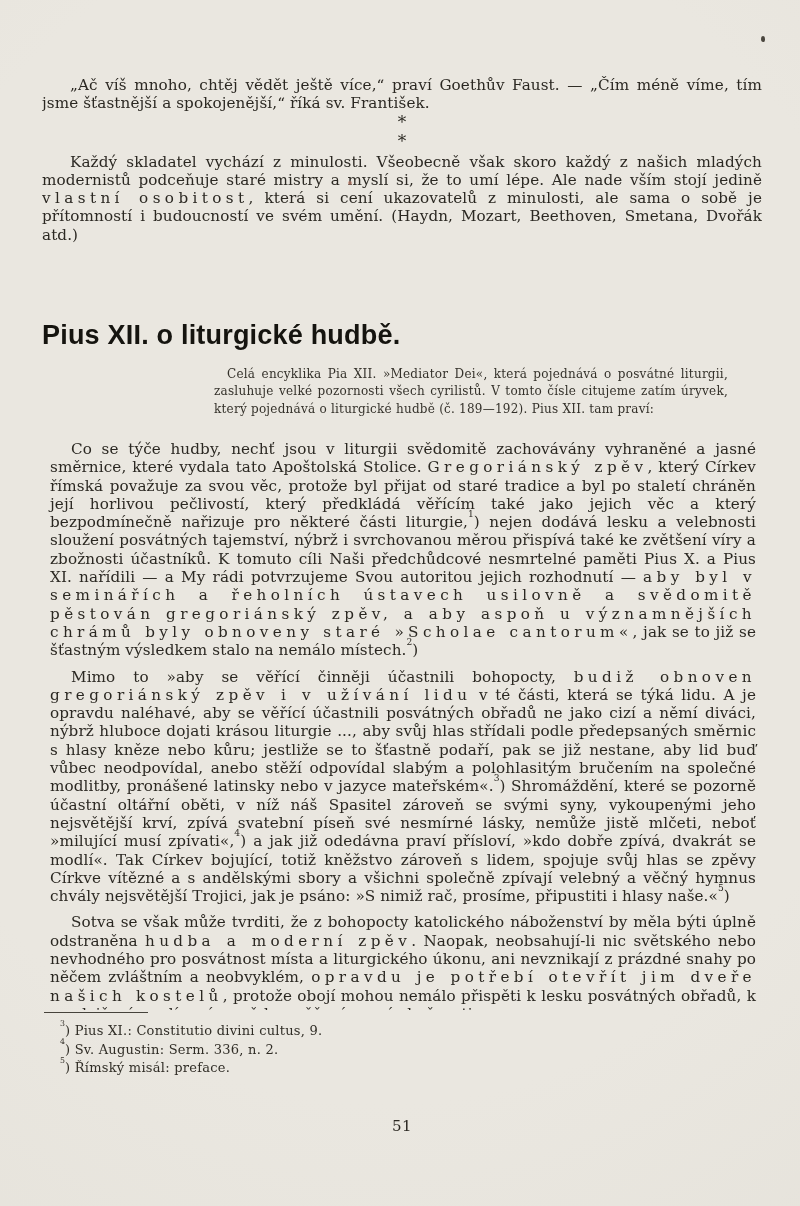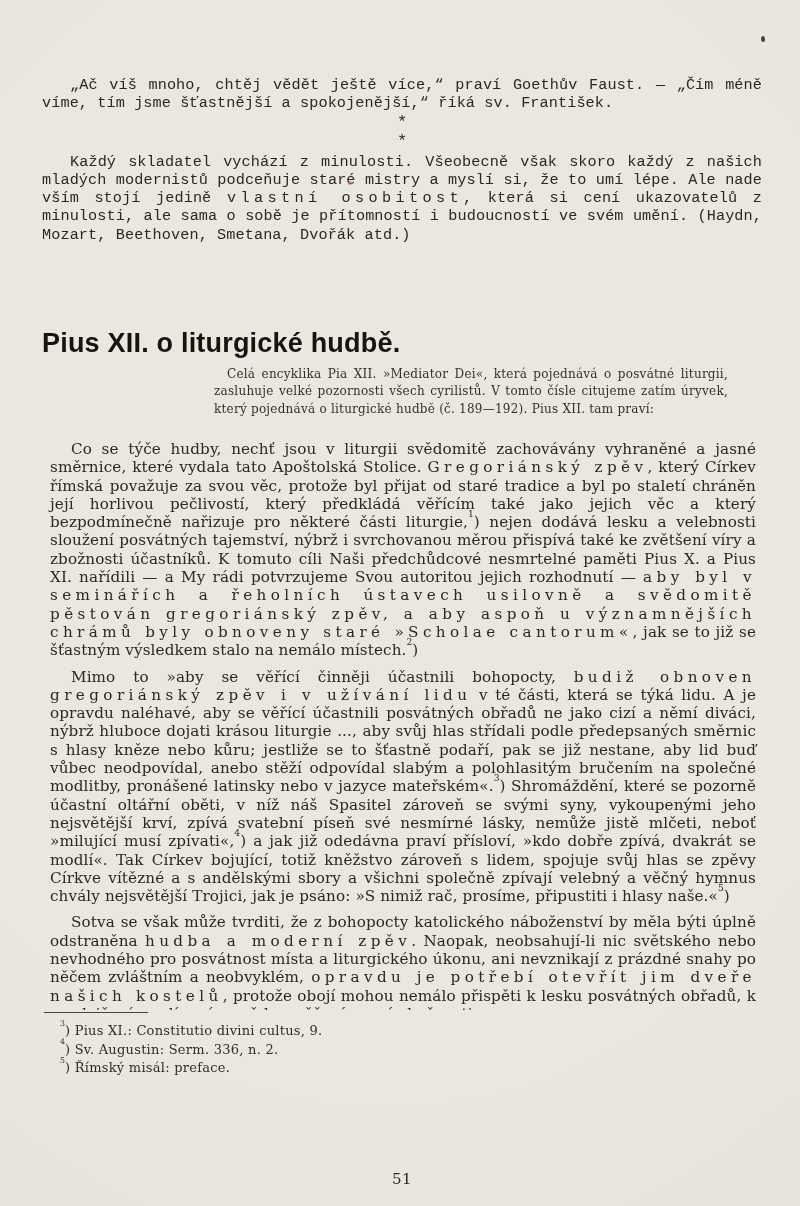--- a/index.html
+++ b/index.html
@@ -13,21 +13,20 @@
     margin:0 auto;
     overflow:hidden;
     background:radial-gradient(ellipse 120% 90% at 48% 42%, var(--paper) 55%, #e4e1d9 96%);
     color:var(--ink);
     font-family:"DejaVu Serif", serif;
   }
   
   .top{
     position:absolute;top:76px;left:42px;width:720px;height:242px;
     overflow:hidden;
-    font-family:Liberation Mono, monospace;
   }
   .q{
     margin:0;
     font-size:15.2px;line-height:18.3px;
     text-align:justify;
     text-indent:28px;
     letter-spacing:.1px;
   }
   .star{
     height:16px;line-height:13px;
@@ -37,21 +36,21 @@
     color:var(--ink);
   }
   .signature{
     text-align:right;
     padding-right:26px;
     font-size:15.2px;line-height:18.3px;
     margin-top:-18.3px;
   }
   
   .heading{
-    position:absolute;top:328px;left:42px;margin:0;
+    position:absolute;top:320px;left:42px;margin:0;
     font-family:"Liberation Sans", sans-serif;
     font-weight:700;
     font-size:27px;
     letter-spacing:.2px;
     color:#15140f;
   }
   .intro{
     position:absolute;top:366px;left:214px;width:514px;margin:0;
     font-size:12px;line-height:17.4px;
     letter-spacing:.02em;
@@ -87,21 +86,21 @@
     margin:0 0 9px 0;
   }
   .footnote{
     font-size:13px;line-height:18.5px;
     letter-spacing:.02em;
     padding-left:16px;
     color:#302d26;
   }
   
   .pagenum{
-    position:absolute;top:1170px;left:42px;width:720px;
+    position:absolute;top:1117px;left:42px;width:720px;
     text-align:center;
     font-size:15px;
     letter-spacing:.5px;
   }
   
   .speck{position:absolute;}
   .s1{left:761px;top:36px;width:4px;height:6px;background:#4a463e;border-radius:50% 50% 40% 60%;}
   .s2{left:348px;top:181px;width:4px;height:4px;background:#b5715f;border-radius:50%;opacity:.65;}
 </style>
 </head>

